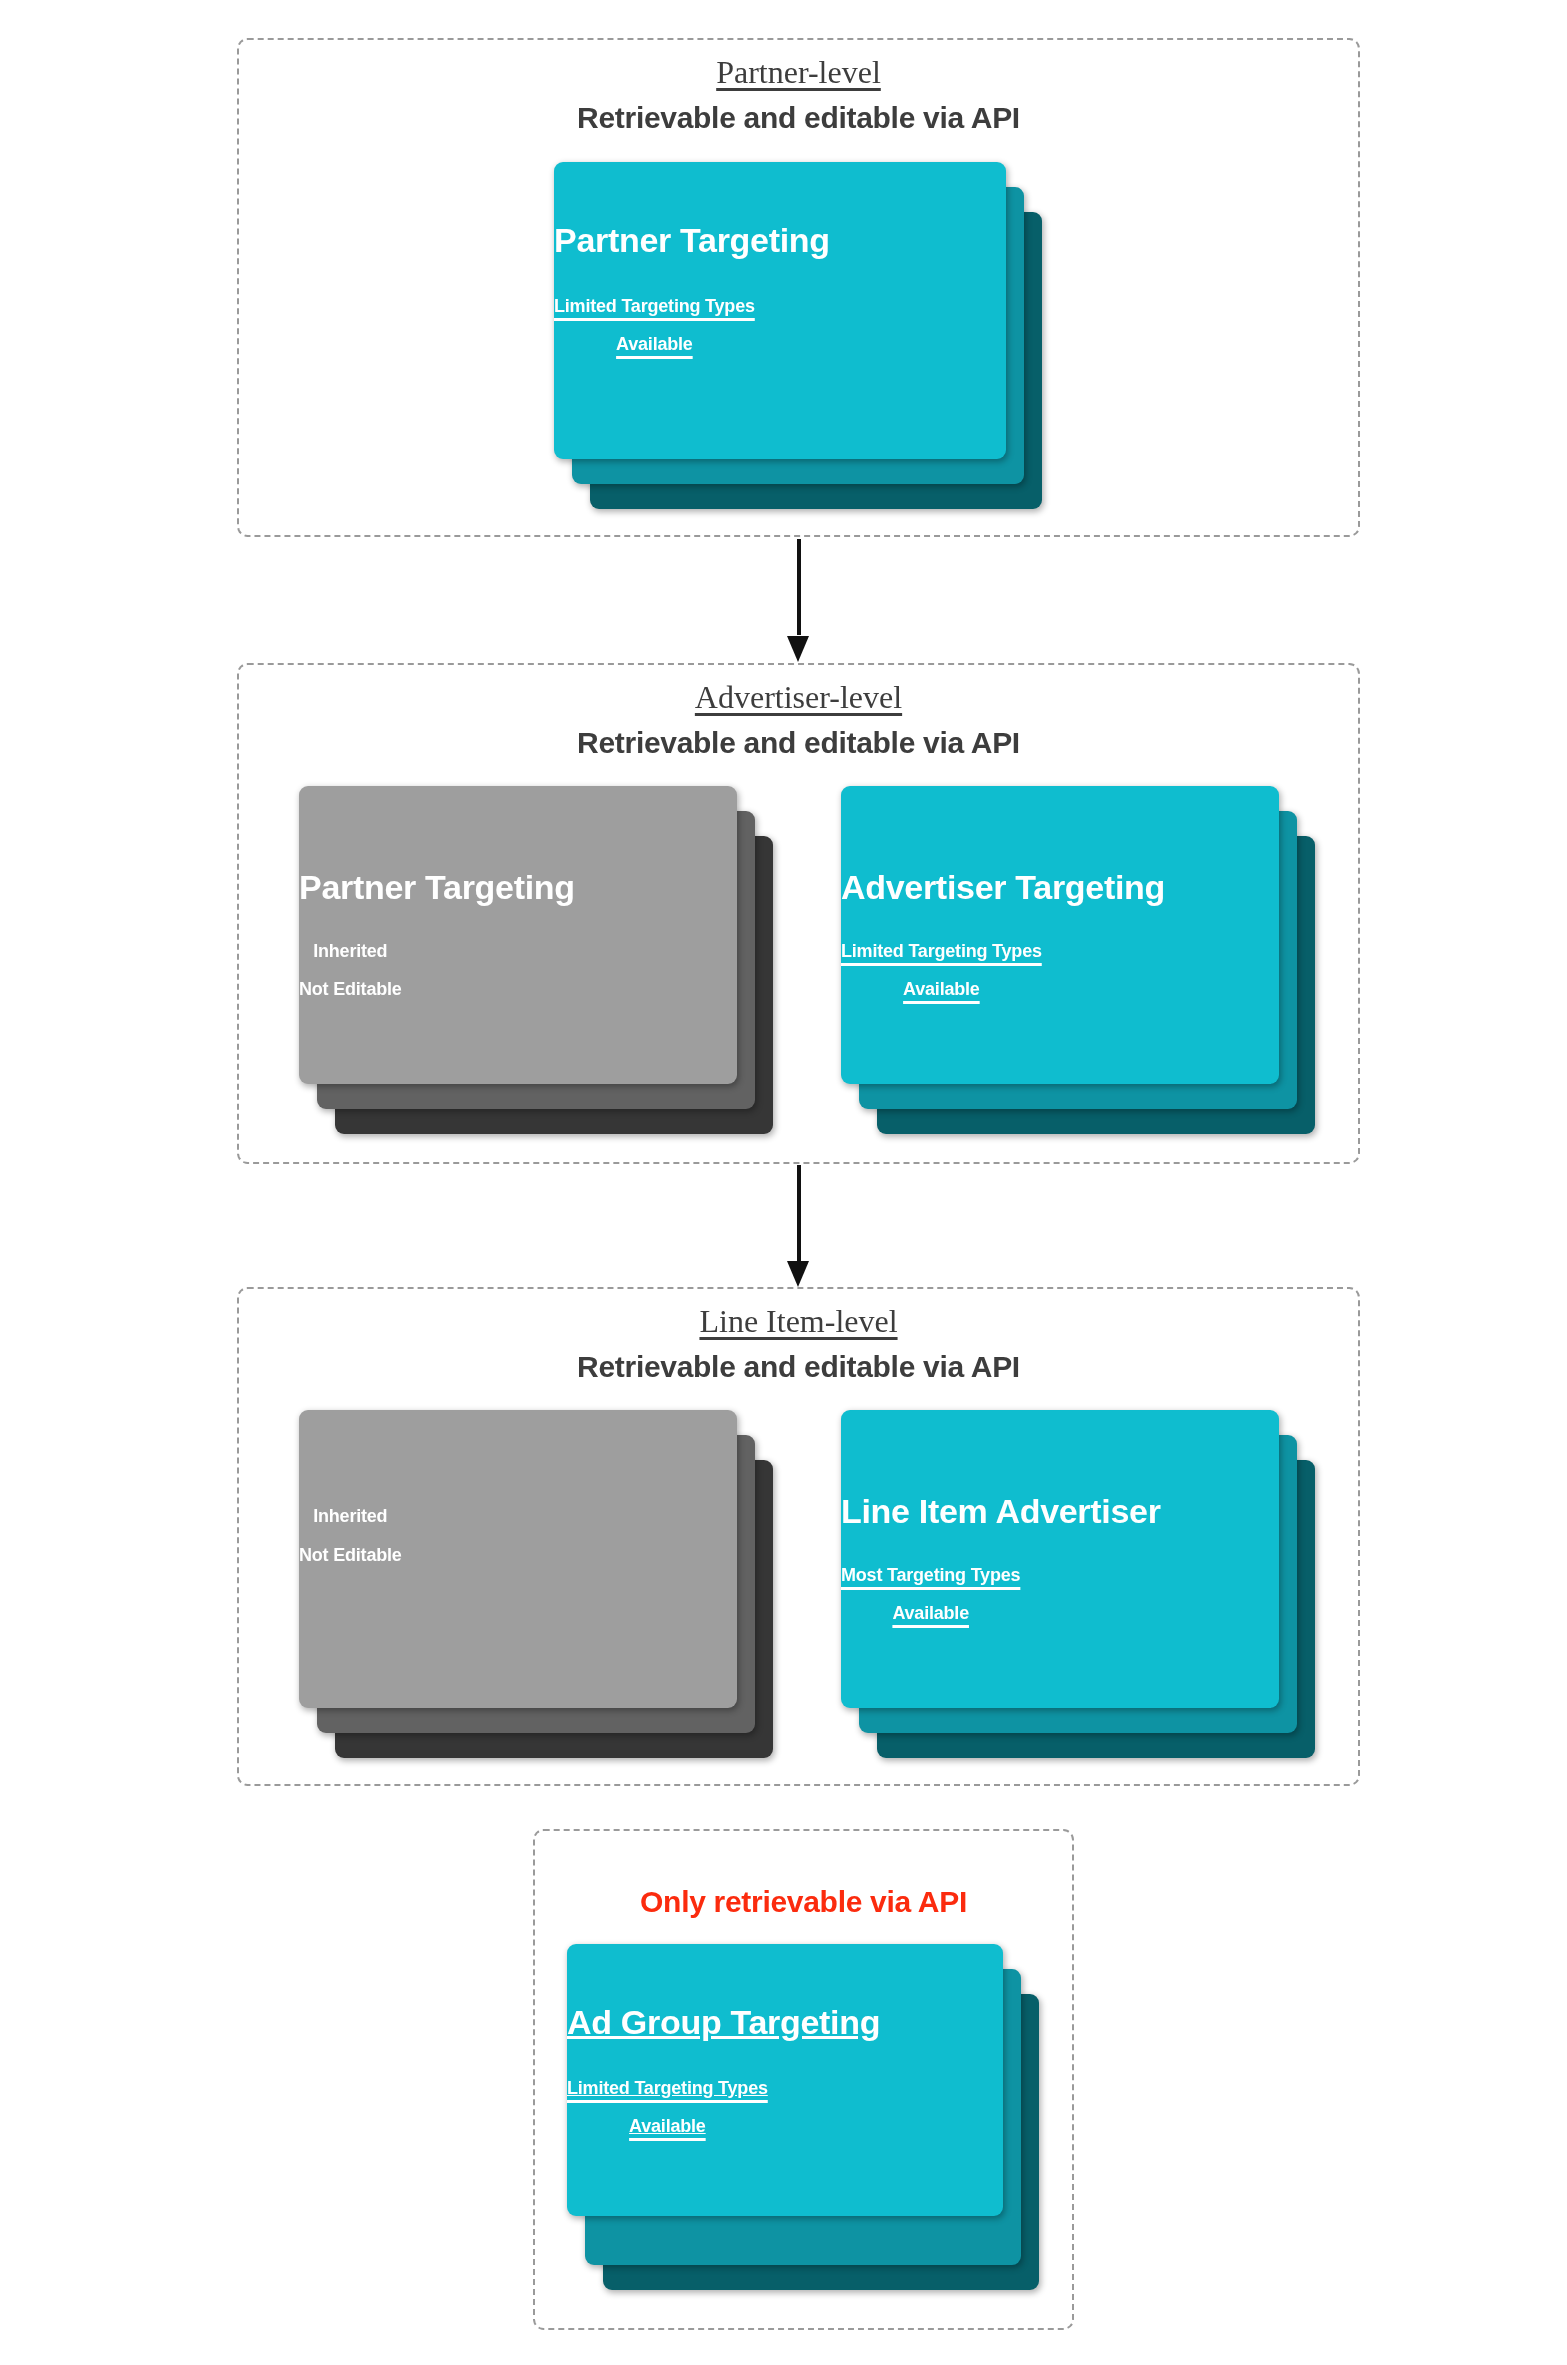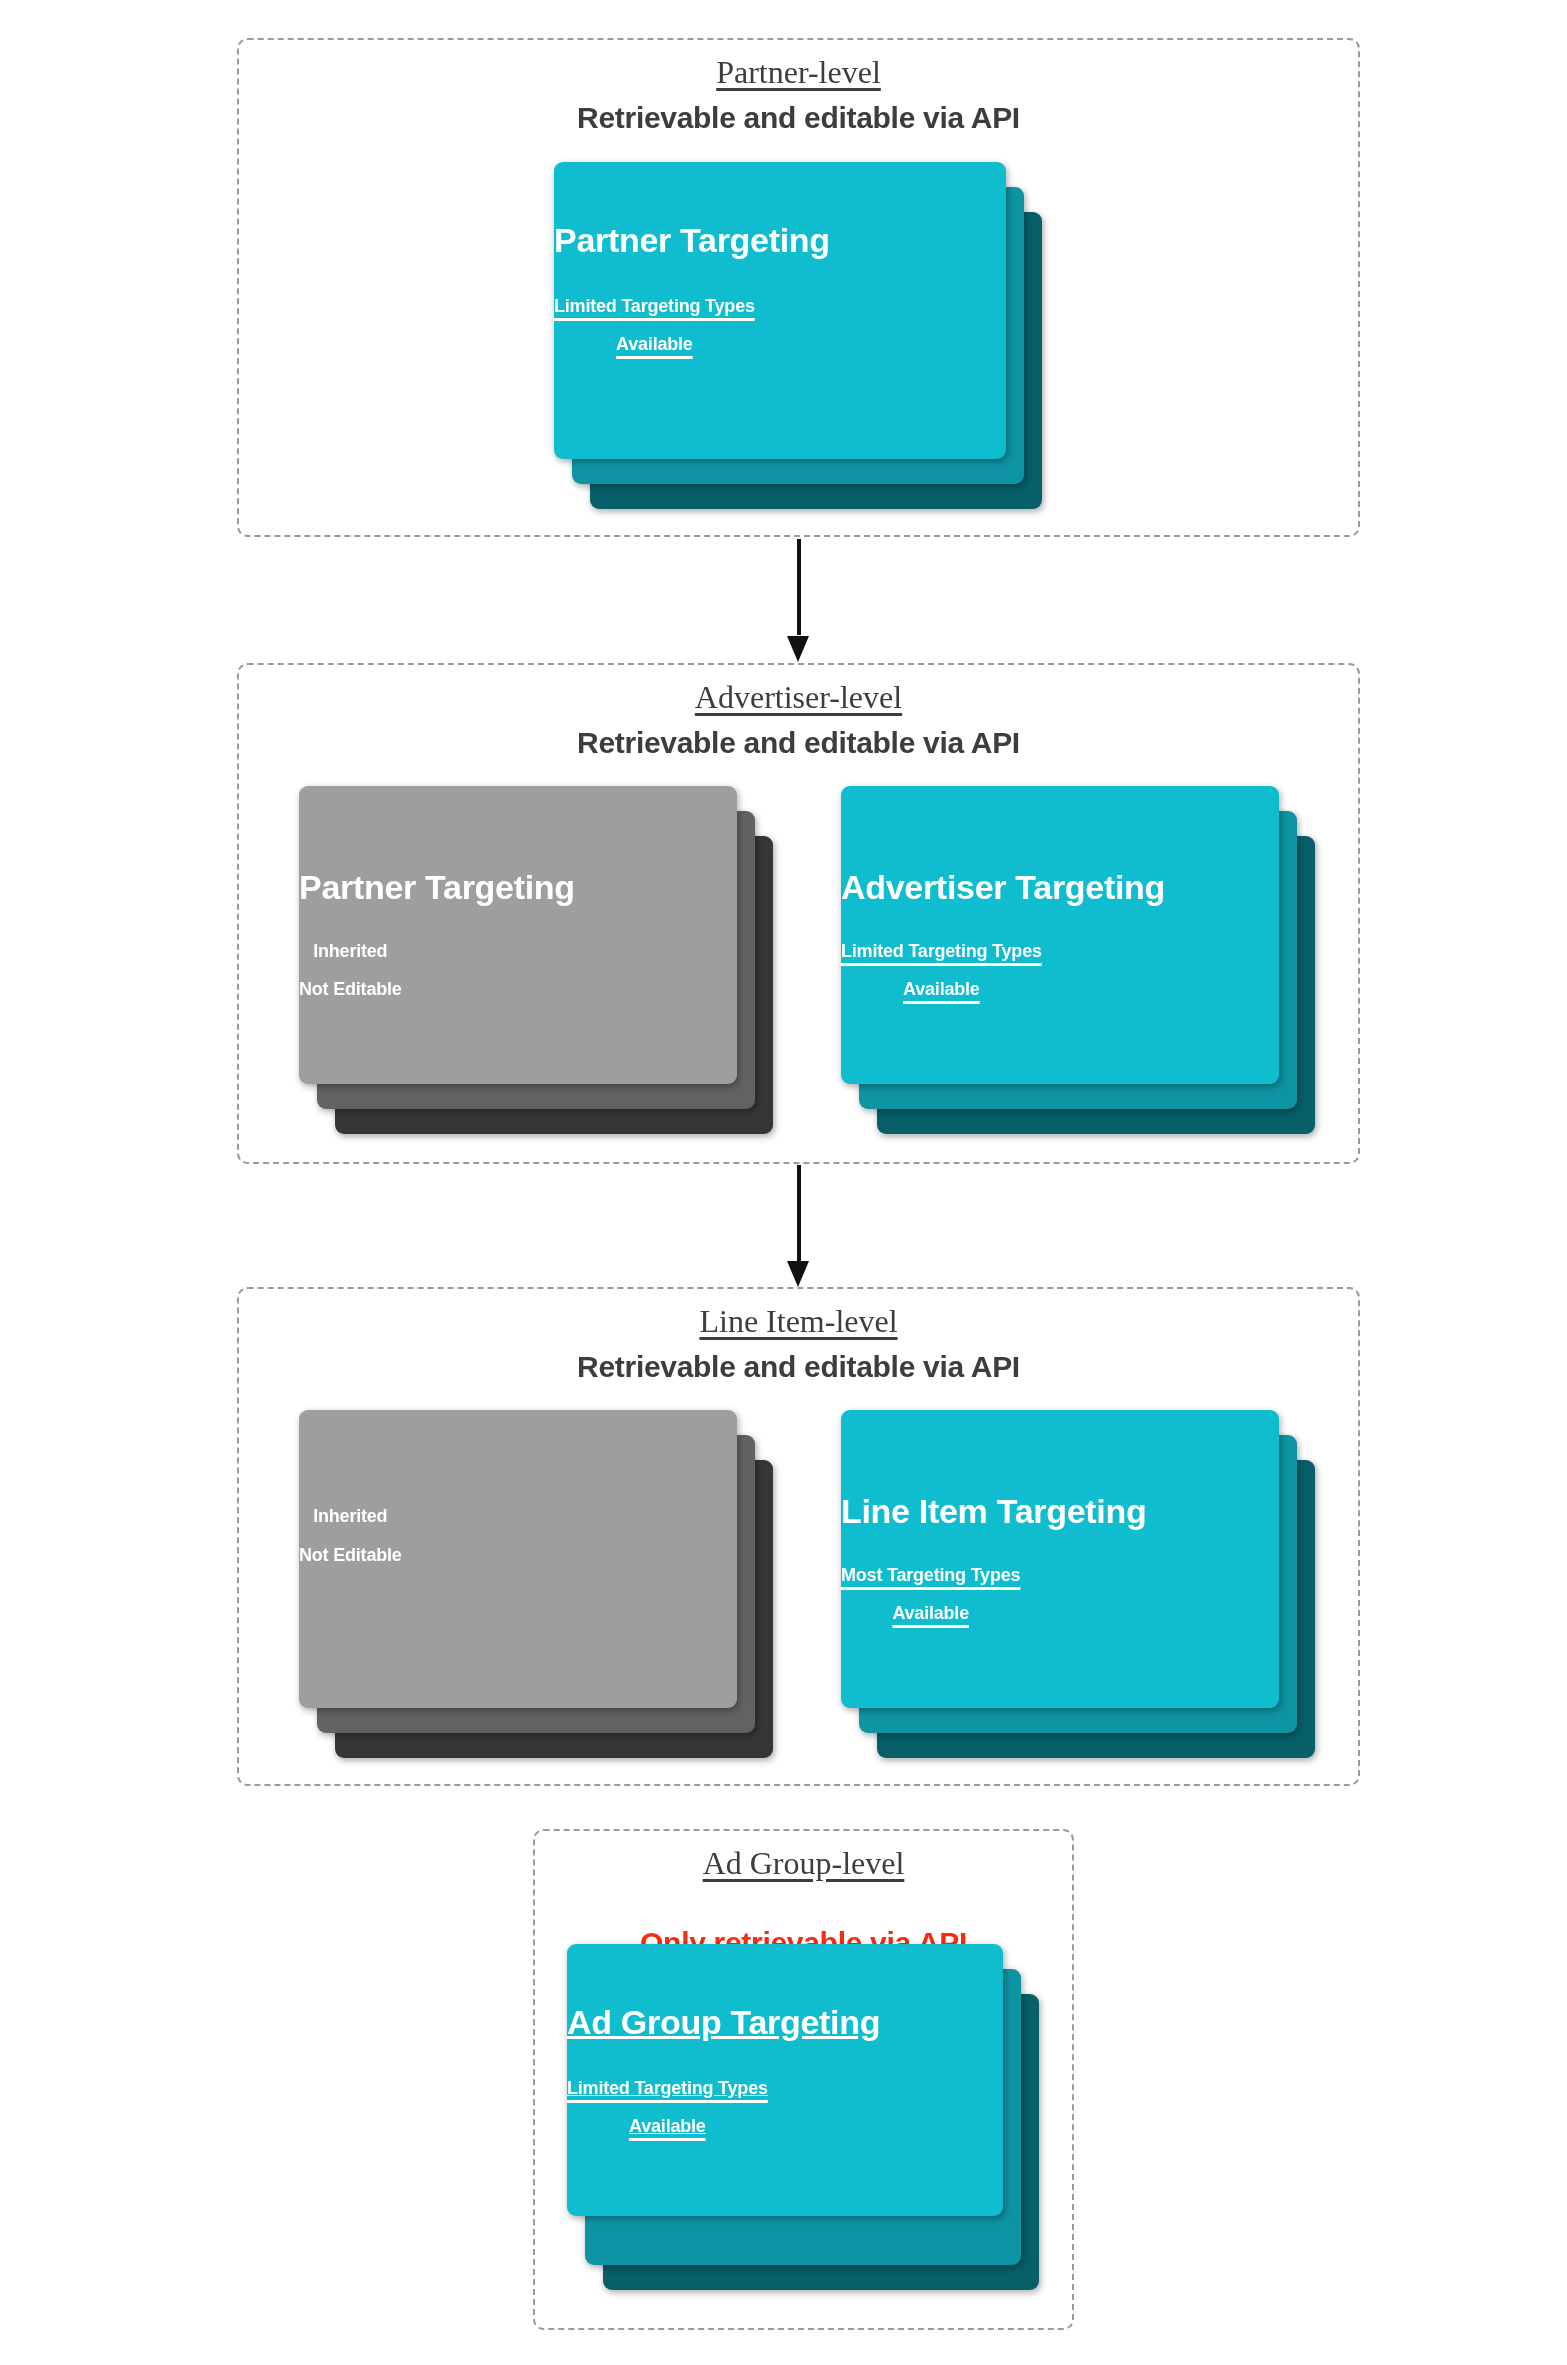--- a/index.html
+++ b/index.html
@@ -129,32 +129,31 @@
         <div class="cbody">
           <div>Inherited</div>
           <div>Not Editable</div>
         </div>
       </div>
     </div>
     <div class="stack cyan" style="left:602px;top:121px;">
       <div class="layer l3" style="width:438px;height:298px;"></div>
       <div class="layer l2" style="width:438px;height:298px;"></div>
       <div class="layer main pad-b" style="width:438px;height:298px;">
-        <div class="ctitle">Line Item Targeting</div>
+        <div class="ctitle">Line Item Advertiser</div>
         <div class="cbody underlined">
           <div>Most Targeting Types</div>
           <div>Available</div>
         </div>
       </div>
     </div>
   </section>
 
   <section class="sbox s4">
     <div class="shead">
-      <div class="stitle">Ad Group-level</div>
       <div class="ssub red">Only retrievable via API</div>
     </div>
     <div class="stack cyan" style="left:32px;top:113px;">
       <div class="layer l3" style="width:436px;height:296px;"></div>
       <div class="layer l2" style="width:436px;height:296px;"></div>
       <div class="layer main pad-a" style="width:436px;height:272px;text-decoration:underline;">
         <div class="ctitle">Ad Group Targeting</div>
         <div class="cbody underlined">
           <div>Limited Targeting Types</div>
           <div>Available</div>

